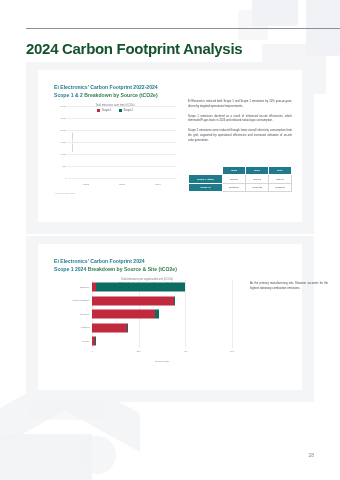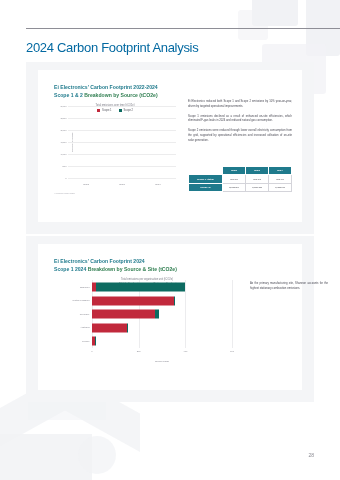--- a/index.html
+++ b/index.html
@@ -28,21 +28,21 @@
   .deco-bl-sq2 { left:28px; bottom:60px; width:78px; height:58px; opacity:.55; }
   .deco-bl-circ{ left:78px; bottom:6px; width:38px; height:38px; border-radius:50%; opacity:.7; }
 
   
   .header-rule {
     position:absolute; left:26px; right:0; top:28px;
     height:1px; background:#8e8e96;
   }
   .page-title {
     position:absolute; left:26px; top:40px;
-    font-size:13px; font-weight:normal; color:#0369a1;
+    font-size:15px; font-weight:bold; color:#14532d;
     letter-spacing:-.3px; white-space:nowrap;
   }
 
   
   .panel {
     position:absolute; left:38px; width:264px;
     background:#ffffff;
     border:0;
   }
   .panel-1 { top:70px;  height:152px; }

